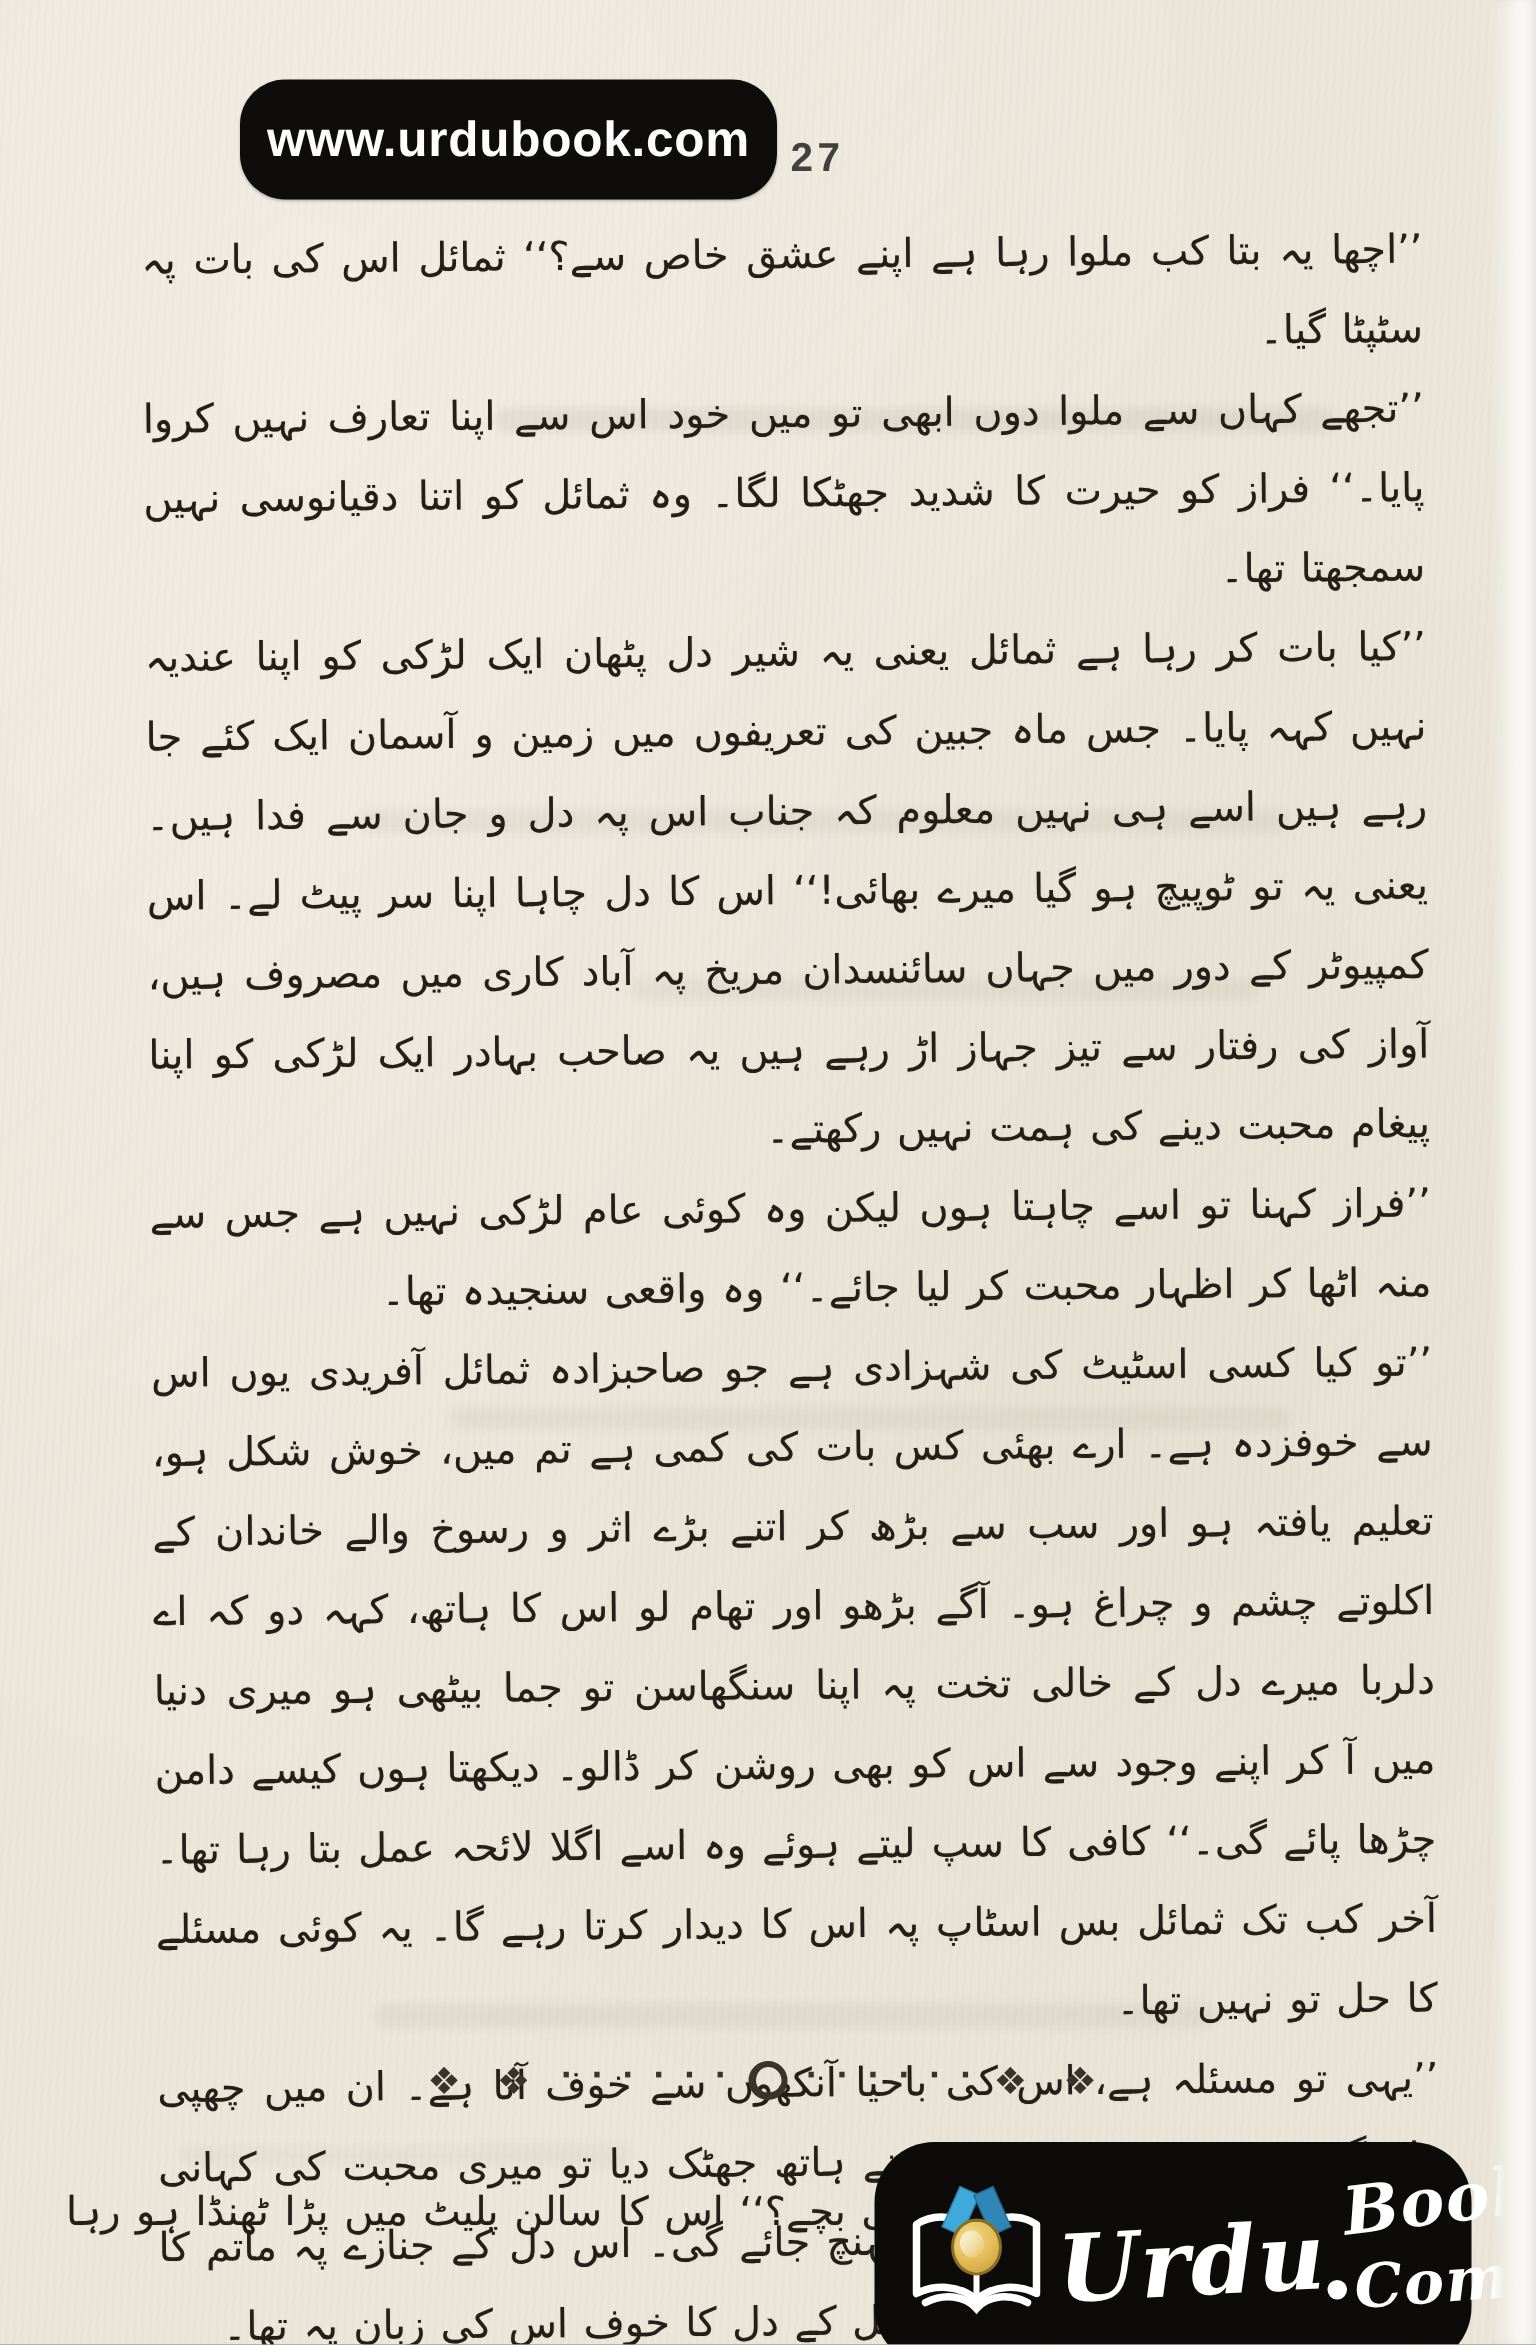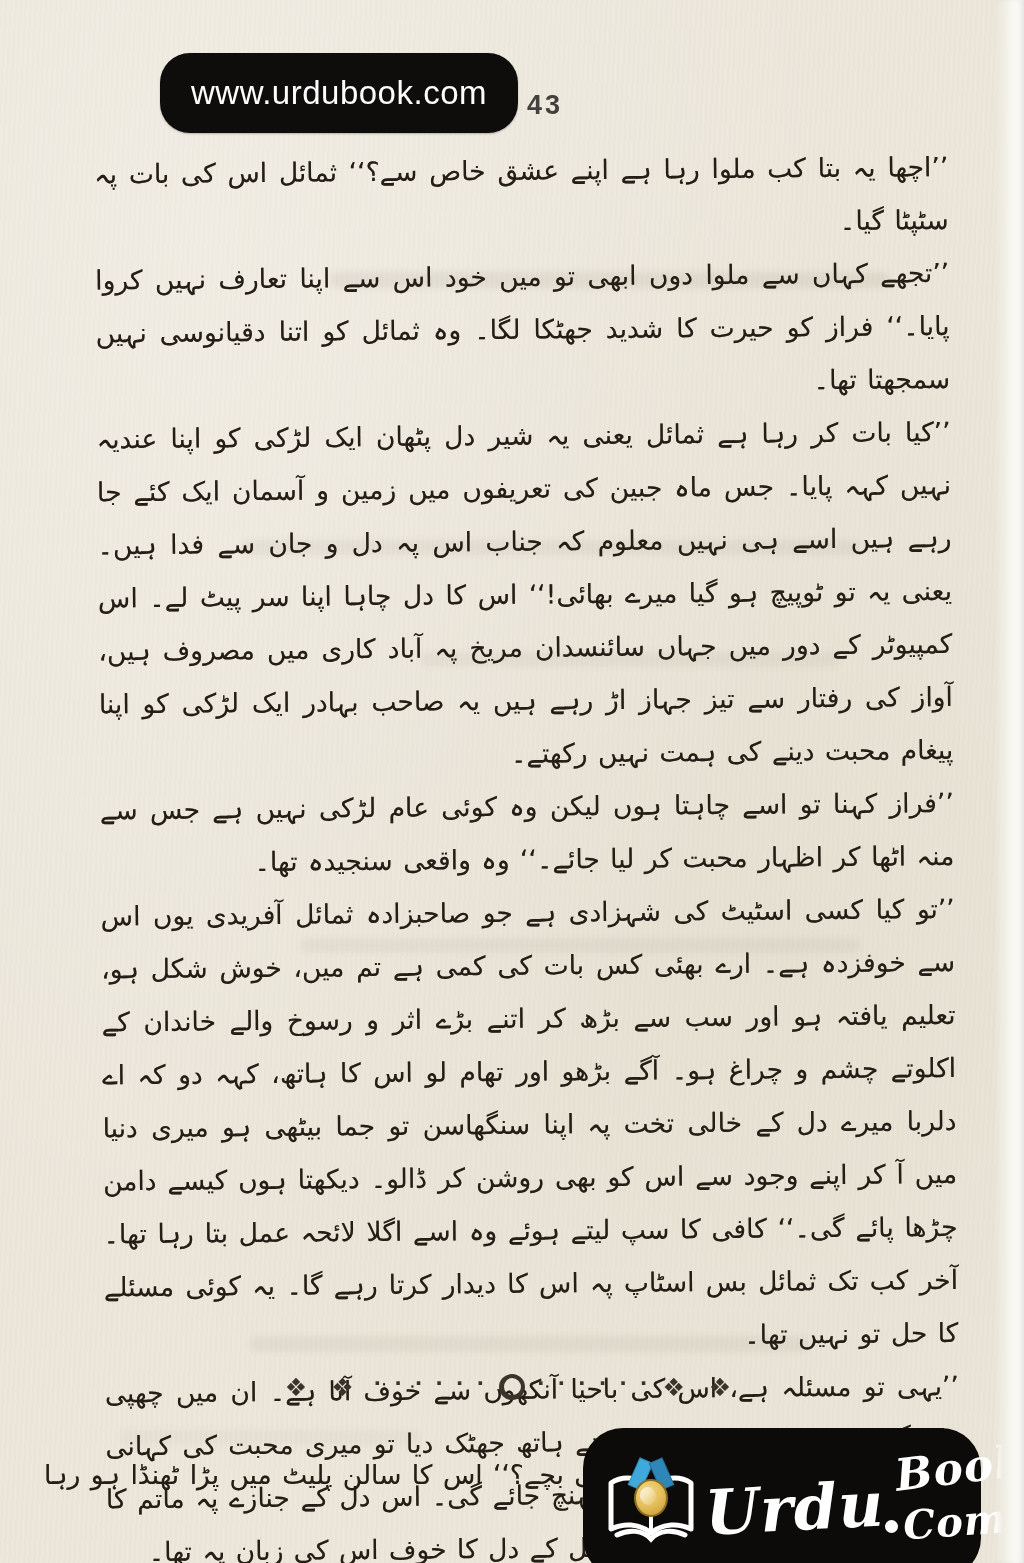--- a/index.html
+++ b/index.html
@@ -33,21 +33,21 @@
 
   
   .site-pill{
     position:absolute;left:160px;top:53px;width:358px;height:80px;
     background:#0e0d0b;border-radius:30px;
     display:flex;align-items:center;justify-content:center;
     box-shadow:0 1px 2px rgba(0,0,0,.25);
   }
   .site-pill span{
     color:#fdfdfd;font-family:"Liberation Sans",sans-serif;
-    font-size:33px;font-weight:400;letter-spacing:.5px;
+    font-size:33px;font-weight:700;letter-spacing:.5px;
   }
   .page-number{
     position:absolute;left:527px;top:90px;
     font-family:"Liberation Sans",sans-serif;
     font-size:27px;font-weight:bold;color:#43413d;letter-spacing:3px;
   }
 
   
   .text-block{
     position:absolute;top:140px;right:76px;left:94px;
@@ -135,21 +135,21 @@
   <div class="smudge s1"></div>
   <div class="smudge s2"></div>
   <div class="smudge s3"></div>
   <div class="smudge s4"></div>
   <div class="smudge s5"></div>
   <div class="smudge s6"></div>
 
   <div class="site-pill">
     <span>www.urdubook.com</span>
   </div>
-  <div class="page-number">43</div>
+  <div class="page-number">27</div>
 
   <div class="text-block">
     <p>’’اچھا یہ بتا کب ملوا رہا ہے اپنے عشق خاص سے؟‘‘ ثمائل اس کی بات پہ سٹپٹا گیا۔</p>
     <p>’’تجھے کہاں سے ملوا دوں ابھی تو میں خود اس سے اپنا تعارف نہیں کروا پایا۔‘‘ فراز کو حیرت کا شدید جھٹکا لگا۔ وہ ثمائل کو اتنا دقیانوسی نہیں سمجھتا تھا۔</p>
     <p>’’کیا بات کر رہا ہے ثمائل یعنی یہ شیر دل پٹھان ایک لڑکی کو اپنا عندیہ نہیں کہہ پایا۔ جس ماہ جبین کی تعریفوں میں زمین و آسمان ایک کئے جا رہے ہیں اسے ہی نہیں معلوم کہ جناب اس پہ دل و جان سے فدا ہیں۔ یعنی یہ تو ٹوپیچ ہو گیا میرے بھائی!‘‘ اس کا دل چاہا اپنا سر پیٹ لے۔ اس کمپیوٹر کے دور میں جہاں سائنسدان مریخ پہ آباد کاری میں مصروف ہیں، آواز کی رفتار سے تیز جہاز اڑ رہے ہیں یہ صاحب بہادر ایک لڑکی کو اپنا پیغام محبت دینے کی ہمت نہیں رکھتے۔</p>
     <p>’’فراز کہنا تو اسے چاہتا ہوں لیکن وہ کوئی عام لڑکی نہیں ہے جس سے منہ اٹھا کر اظہار محبت کر لیا جائے۔‘‘ وہ واقعی سنجیدہ تھا۔</p>
     <p>’’تو کیا کسی اسٹیٹ کی شہزادی ہے جو صاحبزادہ ثمائل آفریدی یوں اس سے خوفزدہ ہے۔ ارے بھئی کس بات کی کمی ہے تم میں، خوش شکل ہو، تعلیم یافتہ ہو اور سب سے بڑھ کر اتنے بڑے اثر و رسوخ والے خاندان کے اکلوتے چشم و چراغ ہو۔ آگے بڑھو اور تھام لو اس کا ہاتھ، کہہ دو کہ اے دلربا میرے دل کے خالی تخت پہ اپنا سنگھاسن تو جما بیٹھی ہو میری دنیا میں آ کر اپنے وجود سے اس کو بھی روشن کر ڈالو۔ دیکھتا ہوں کیسے دامن چڑھا پائے گی۔‘‘ کافی کا سپ لیتے ہوئے وہ اسے اگلا لائحہ عمل بتا رہا تھا۔ آخر کب تک ثمائل بس اسٹاپ پہ اس کا دیدار کرتا رہے گا۔ یہ کوئی مسئلے کا حل تو نہیں تھا۔</p>
     <p>’’یہی تو مسئلہ ہے، اس کی باحیا آنکھوں سے خوف آتا ہے۔ ان میں چھپی وارننگ دیکھ کر ڈرتا ہوں۔ اس نے ہاتھ جھٹک دیا تو میری محبت کی کہانی اپنے آغاز سے پہلے ہی انجام کو پہنچ جائے گی۔ اس دل کے جنازے پہ ماتم کا حوصلہ نہیں ہے مجھ میں۔‘‘ ثمائل کے دل کا خوف اس کی زبان پہ تھا۔</p>
 
   </div>

